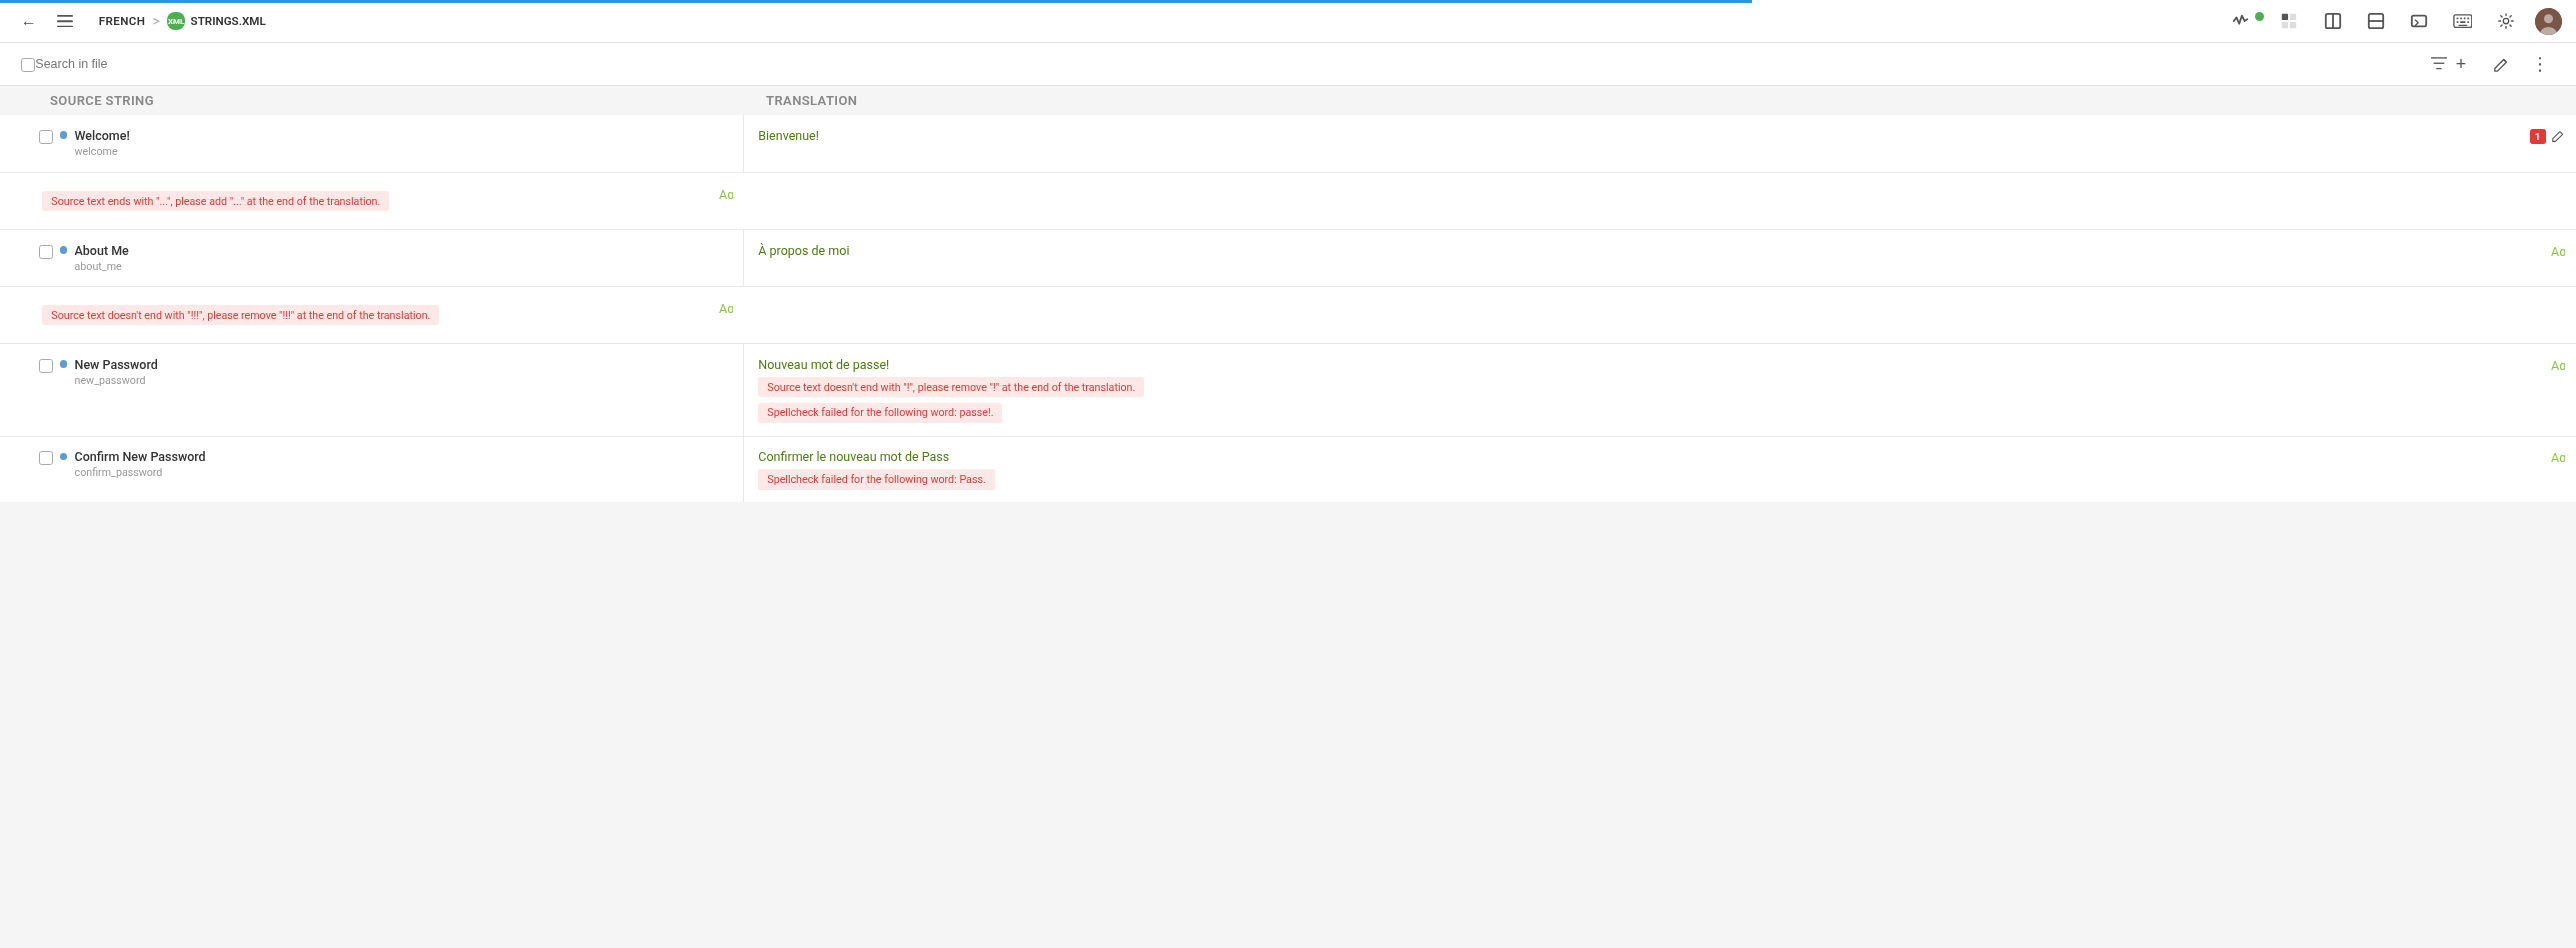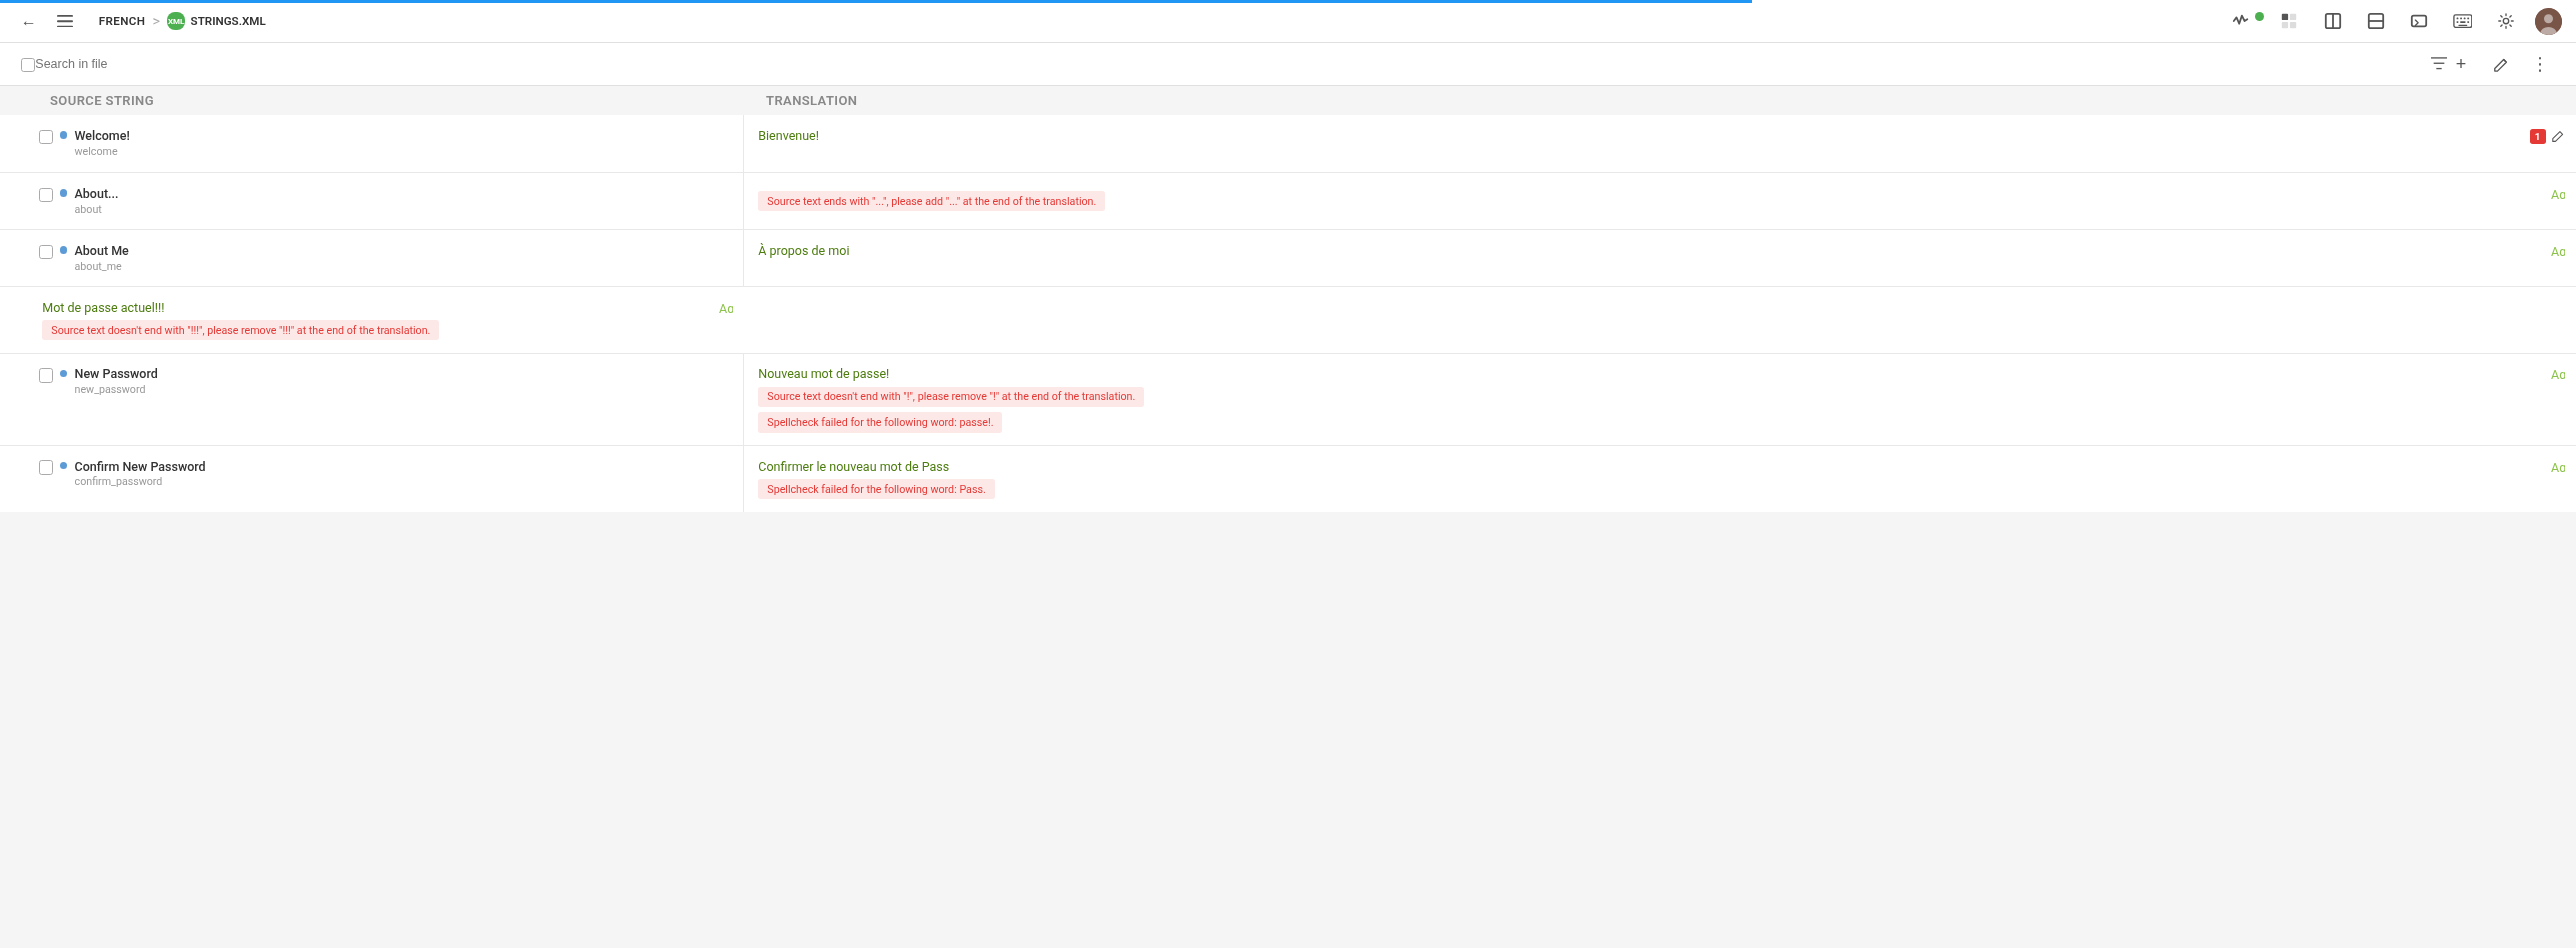--- a/index.html
+++ b/index.html
@@ -377,28 +377,20 @@
         <span class="badge-red">1</span>
           <span class="edit-icon">
       <svg width="14.3" height="14.3" viewBox="0 0 16 16" fill="none">
         <path d="M2 12 L10 4 L13 7 L5 15 L2 15 Z" stroke="#555" stroke-width="1.2" stroke-linejoin="round" fill="none"></path>
       </svg>
     </span>
       </div>
     </div>
   </div>
     <div class="translation-row">
-    <div class="source-cell">
-      <div class="row-checkbox"></div>
-      <div class="row-dot"></div>
-      <div class="source-text-container">
-        <span class="source-text">About...</span>
-        <span class="source-key">about</span>
-      </div>
-    </div>
     <div class="translation-cell">
       <span class="warning-msg">Source text ends with "...", please add "..." at the end of the translation.</span>
       <div class="cell-actions">
         <span class="warning-icon-cell" style="color:#8bc34a; font-size:14.3px;">
       <svg width="14.3" height="14.3" viewBox="0 0 16 16" fill="none" style="font-size:16px">
         <text x="0" y="14" font-size="14" fill="#8bc34a">Aα</text>
       </svg>
     </span>
       </div>
     </div>
@@ -419,21 +411,20 @@
         <span class="warning-icon-cell" style="color:#8bc34a; font-size:14.3px;">
       <svg width="14.3" height="14.3" viewBox="0 0 16 16" fill="none" style="font-size:16px">
         <text x="0" y="14" font-size="14" fill="#8bc34a">Aα</text>
       </svg>
     </span>
       </div>
     </div>
   </div>
     <div class="translation-row">
     <div class="translation-cell">
-      <span class="translation-text">Mot de passe actuel!!!</span>
       <span class="warning-msg">Source text doesn't end with "!!!", please remove "!!!" at the end of the translation.</span>
       <div class="cell-actions">
         <span class="warning-icon-cell" style="color:#8bc34a; font-size:14.3px;">
       <svg width="14.3" height="14.3" viewBox="0 0 16 16" fill="none" style="font-size:16px">
         <text x="0" y="14" font-size="14" fill="#8bc34a">Aα</text>
       </svg>
     </span>
       </div>
     </div>
   </div>

